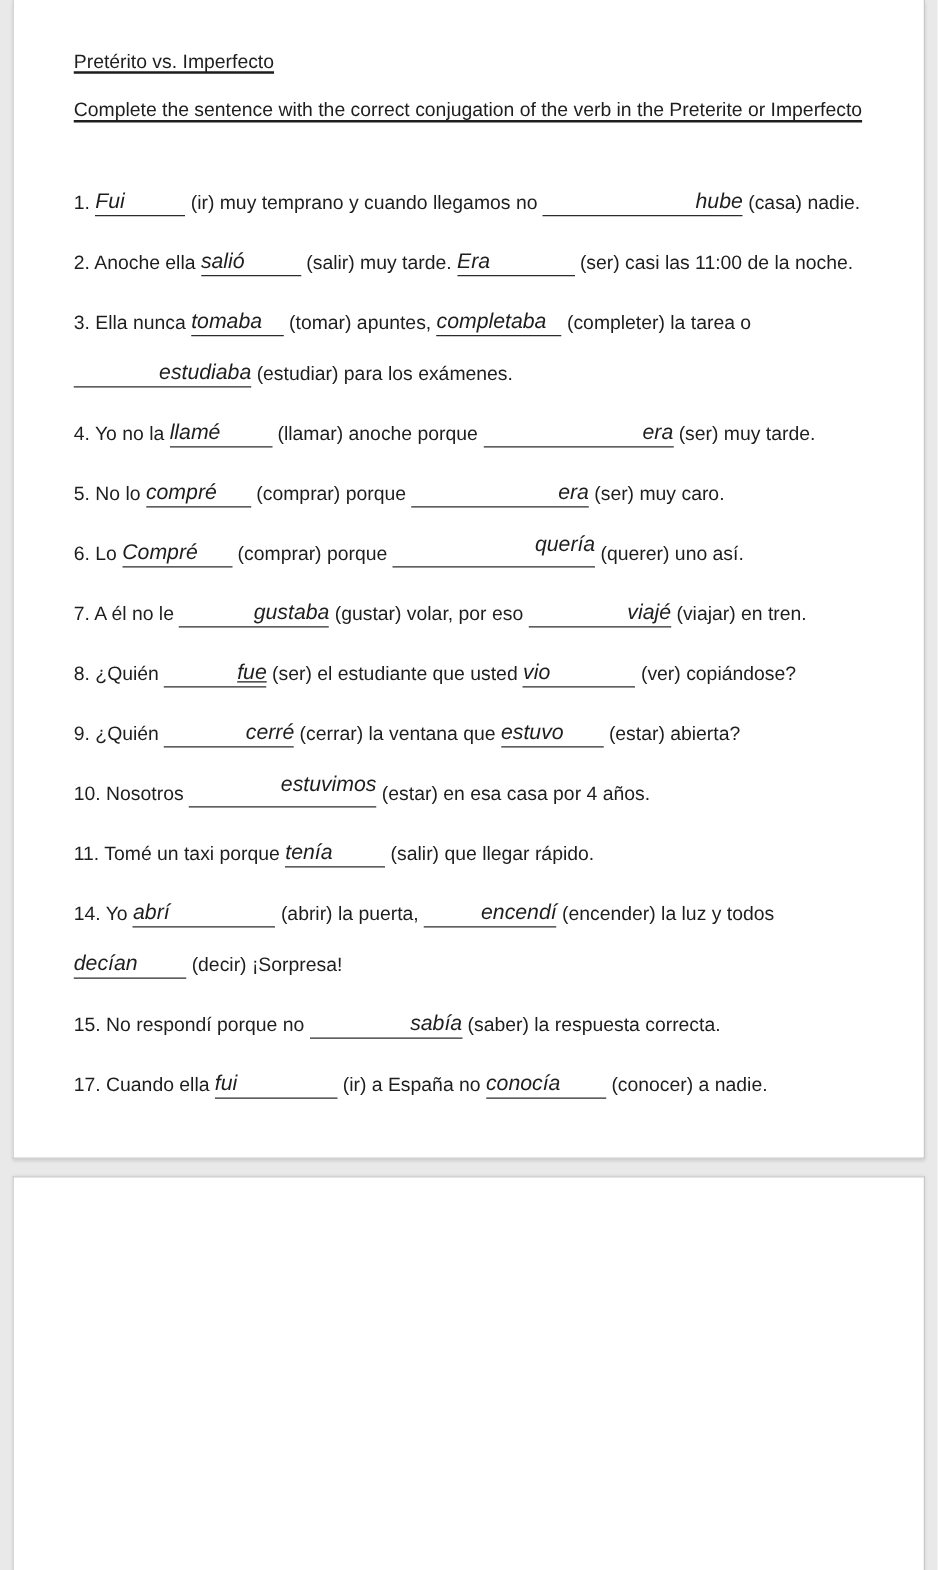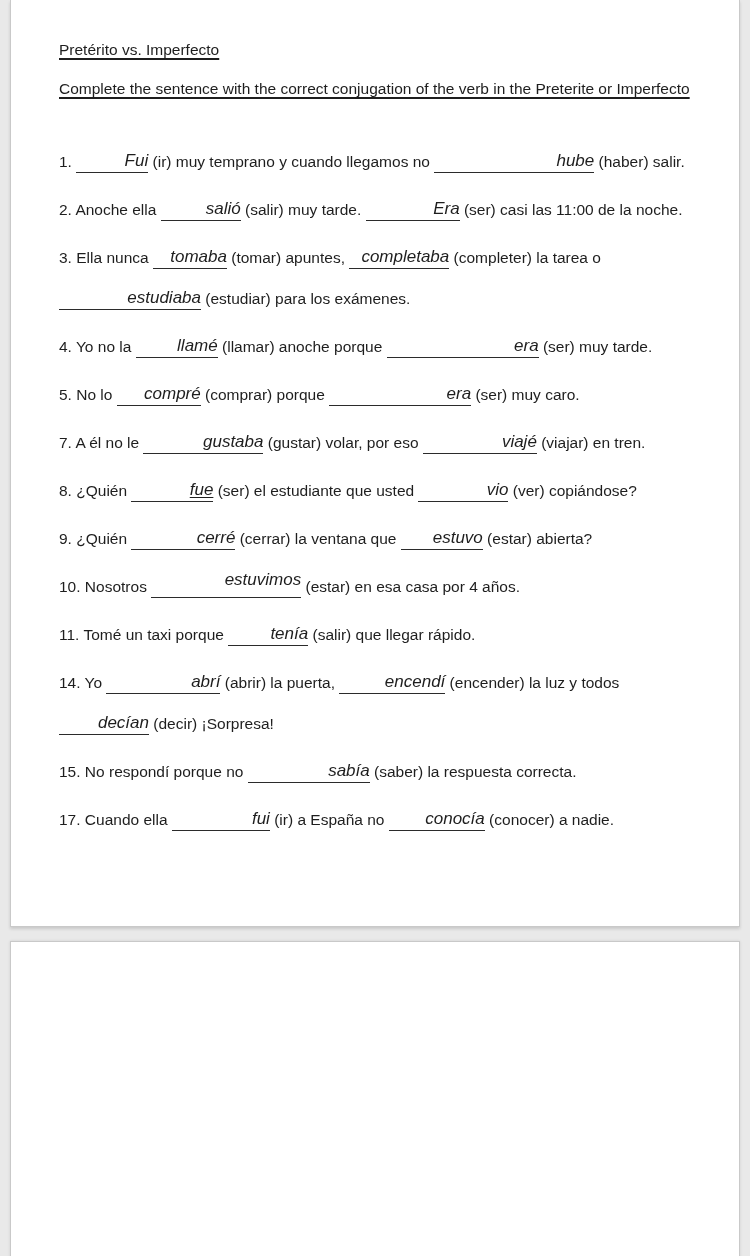--- a/index.html
+++ b/index.html
@@ -59,21 +59,21 @@
     margin-top:54px;
   }
   .item{margin-top:27px;}
   .item:first-child{margin-top:0;}
   .line{white-space:nowrap;}
   .line + .line{margin-top:20px;}
   .t{color:var(--c-text);}
   .blank{
     display:inline-block;
     border-bottom:1.6px solid var(--c-line);
-    text-align:right;
+    text-align:left;
     height:21px;
     vertical-align:baseline;
   }
   .blank.left{text-align:right;}
   .answer{
     font-style:italic;
     font-size:17px;
     position:relative;
     top:-1px;
     white-space:nowrap;
@@ -82,34 +82,37 @@
 </style>
 </head>
 <body>
 
 <div class="page page-1">
   <div class="doc-content">
     <div class="title">Pretérito vs. Imperfecto</div>
     <div class="instructions">Complete the sentence with the correct conjugation of the verb in the Preterite or Imperfecto</div>
     <div class="items">
         <div class="item">
-          <div class="line"><span class="t">1. </span><span class="blank" style="width: 72px;"><span class="answer">Fui</span></span><span class="t"> (ir) muy temprano y cuando llegamos no </span><span class="blank left" style="width: 160px; padding-left: 18px;"><span class="answer">hube</span></span><span class="t"> (haber) salir.</span></div>
+          <div class="line"><span class="t">1. </span><span class="blank" style="width: 72px;"><span class="answer">Fui</span></span><span class="t"> (ir) muy temprano y cuando llegamos no </span><span class="blank left" style="width: 160px; padding-left: 18px;"><span class="answer">hube</span></span><span class="t"> (casa) nadie.</span></div>
         </div>
         <div class="item">
           <div class="line"><span class="t">2. Anoche ella </span><span class="blank" style="width: 80px;"><span class="answer">salió</span></span><span class="t"> (salir) muy tarde. </span><span class="blank" style="width: 94px;"><span class="answer">Era</span></span><span class="t"> (ser) casi las 11:00 de la noche.</span></div>
         </div>
         <div class="item">
           <div class="line"><span class="t">3. Ella nunca </span><span class="blank" style="width: 74px;"><span class="answer">tomaba</span></span><span class="t"> (tomar) apuntes, </span><span class="blank" style="width: 100px;"><span class="answer">completaba</span></span><span class="t"> (completer) la tarea o</span></div>
           <div class="line"><span class="blank left" style="width: 142px; padding-left: 22px;"><span class="answer">estudiaba</span></span><span class="t"> (estudiar) para los exámenes.</span></div>
         </div>
         <div class="item">
           <div class="line"><span class="t">4. Yo no la </span><span class="blank" style="width: 82px;"><span class="answer">llamé</span></span><span class="t"> (llamar) anoche porque </span><span class="blank left" style="width: 152px; padding-left: 48px;"><span class="answer">era</span></span><span class="t"> (ser) muy tarde.</span></div>
         </div>
         <div class="item">
           <div class="line"><span class="t">5. No lo </span><span class="blank" style="width: 84px;"><span class="answer">compré</span></span><span class="t"> (comprar) porque </span><span class="blank left" style="width: 142px; padding-left: 26px;"><span class="answer">era</span></span><span class="t"> (ser) muy caro.</span></div>
+        </div>
+        <div class="item">
+          <div class="line"><span class="t">6. Lo </span><span class="blank" style="width: 88px;"><span class="answer">Compré</span></span><span class="t"> (comprar) porque </span><span class="blank left" style="width: 162px; padding-left: 22px;"><span class="answer raised">quería</span></span><span class="t"> (querer) uno así.</span></div>
         </div>
         <div class="item">
           <div class="line"><span class="t">7. A él no le </span><span class="blank left" style="width: 120px; padding-left: 18px;"><span class="answer">gustaba</span></span><span class="t"> (gustar) volar, por eso </span><span class="blank left" style="width: 114px; padding-left: 10px;"><span class="answer">viajé</span></span><span class="t"> (viajar) en tren.</span></div>
         </div>
         <div class="item">
           <div class="line"><span class="t">8. ¿Quién </span><span class="blank left" style="width: 82px; padding-left: 12px; text-decoration: underline;"><span class="answer">fue</span></span><span class="t"> (ser) el estudiante que usted </span><span class="blank" style="width: 90px;"><span class="answer">vio</span></span><span class="t"> (ver) copiándose?</span></div>
         </div>
         <div class="item">
           <div class="line"><span class="t">9. ¿Quién </span><span class="blank left" style="width: 104px; padding-left: 12px;"><span class="answer">cerré</span></span><span class="t"> (cerrar) la ventana que </span><span class="blank" style="width: 82px;"><span class="answer">estuvo</span></span><span class="t"> (estar) abierta?</span></div>
         </div>

